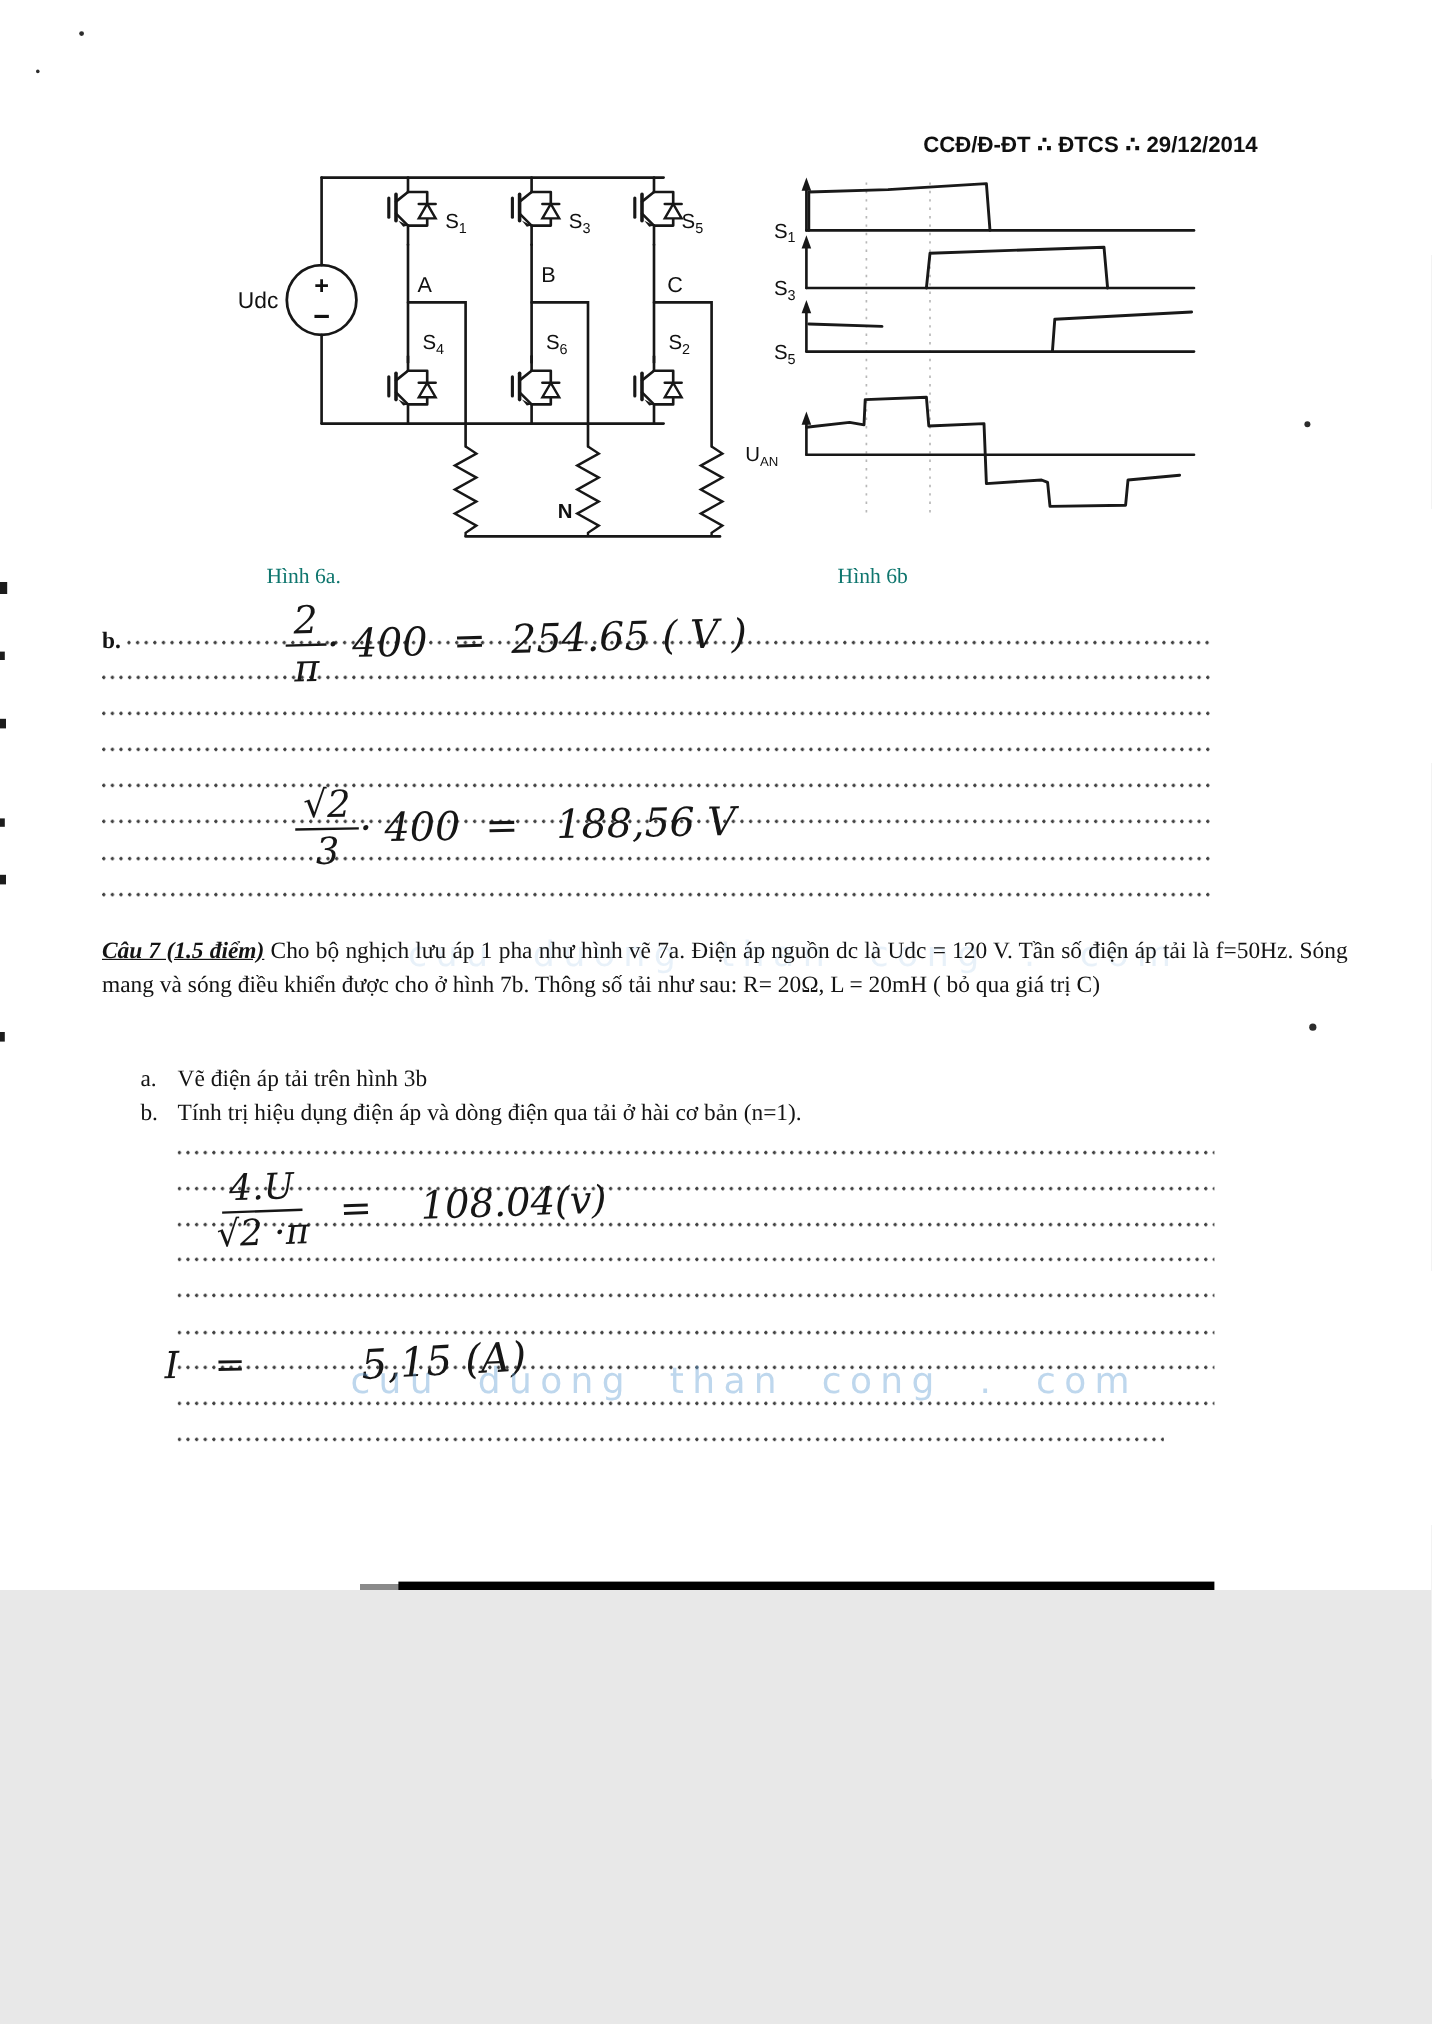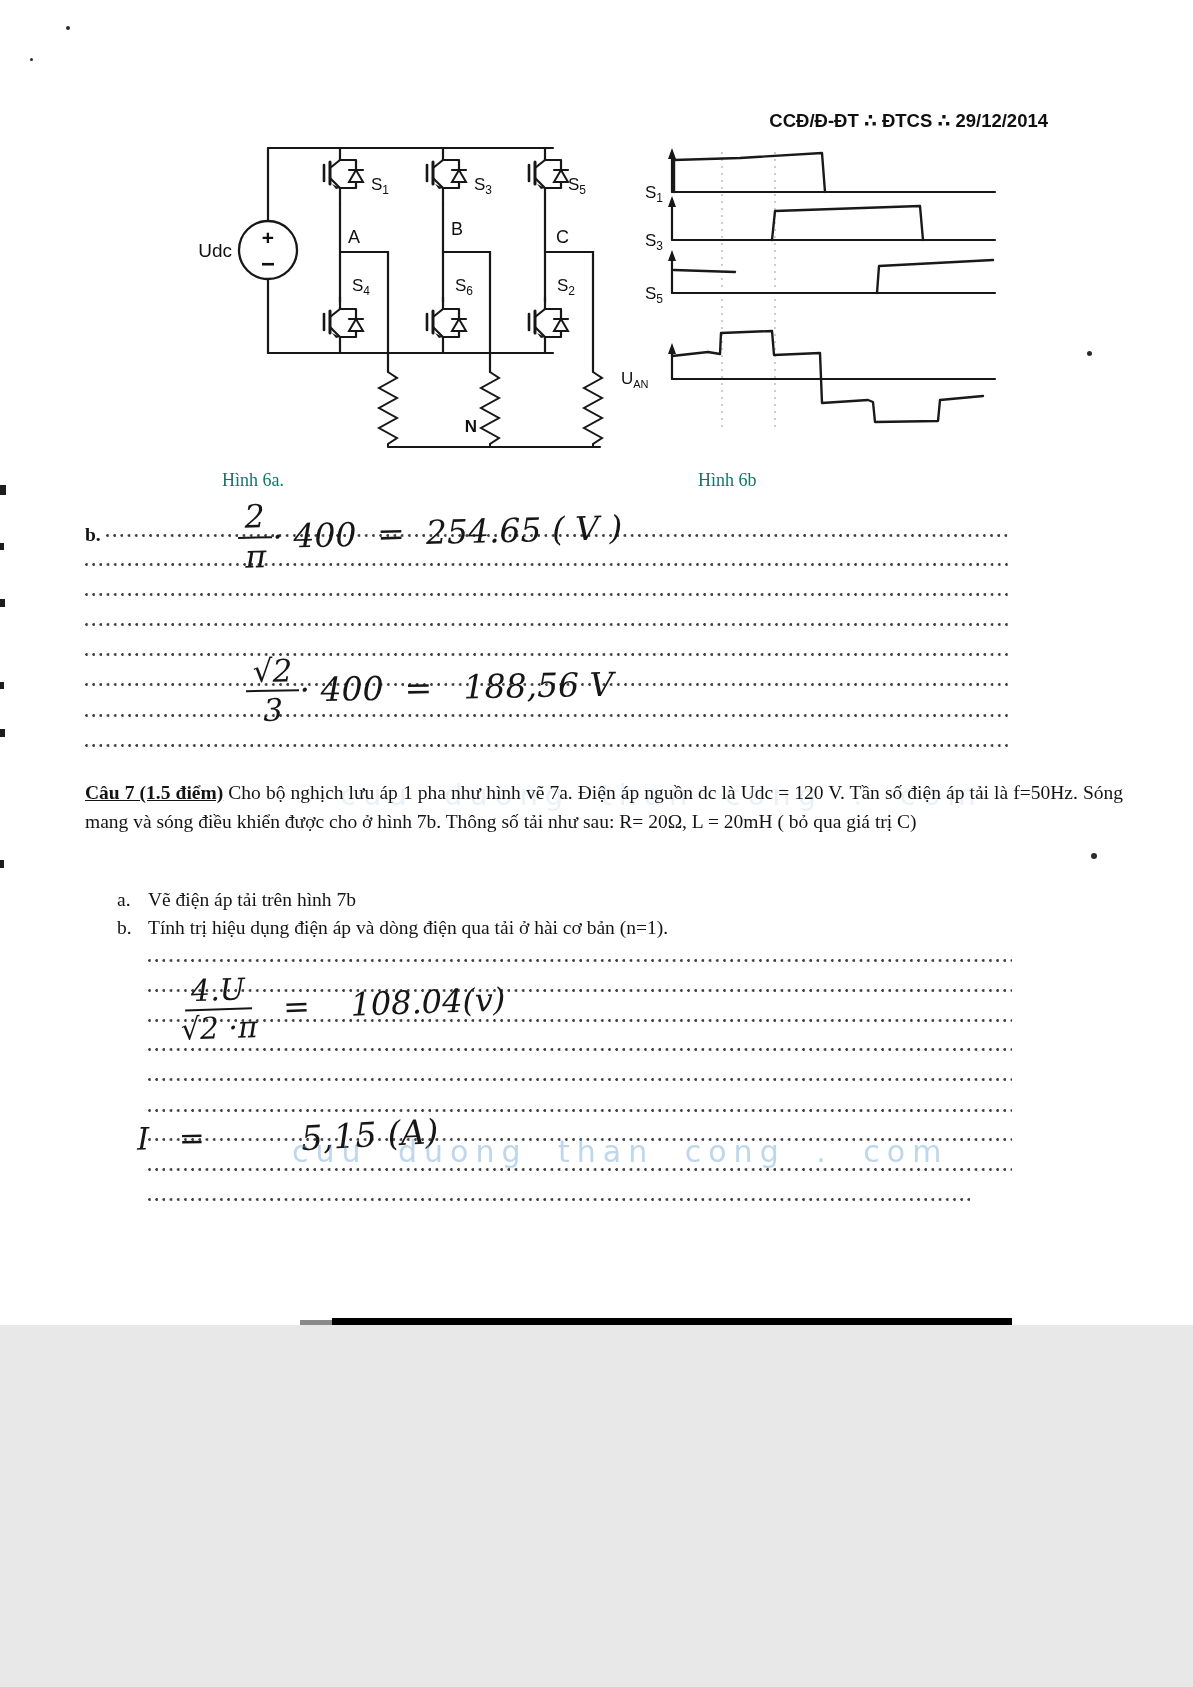--- a/index.html
+++ b/index.html
@@ -16,21 +16,21 @@
       background-image:radial-gradient(circle at 1.5px 1.5px,#404040 1.15px,rgba(0,0,0,0) 1.6px);
       background-size:7.2px 3px;background-repeat:repeat-x;}
   
   .hw{position:absolute;font-family:"DejaVu Serif",serif;font-style:italic;color:#161616;
       display:flex;align-items:center;white-space:pre;}
   .frac{display:inline-flex;flex-direction:column;align-items:center;line-height:1.05;}
   .frac .num{padding:0 7px 2px;border-bottom:2.6px solid #161616;}
   .frac .den{padding-top:2px;}
   
   #question7{left:85px;top:779px;width:1038px;font-size:19.5px;line-height:28.5px;text-align:justify;}
-  #question7 .qlabel{font-weight:bold;text-decoration:underline;margin-top:44px;}
+  #question7 .qlabel{font-weight:bold;font-style:italic;text-decoration:underline;margin-top:44px;}
   .qitem{position:absolute;font-size:19.5px;display:flex;}
   .qitem .marker{width:31px;}
   
   .wm{position:absolute;font-family:"DejaVu Sans",sans-serif;letter-spacing:7px;word-spacing:14px;white-space:pre;}
   #watermark-main{left:292px;top:1134px;font-size:30px;color:rgba(100,160,212,0.42);}
   #watermark-faint{left:340px;top:778px;font-size:29px;color:rgba(100,160,212,0.15);}
   
   #page-number{left:527px;top:1318px;font-family:"Liberation Sans","DejaVu Sans",sans-serif;font-size:15.5px;color:#1d4ed8;}
   
   svg{position:absolute;overflow:visible;}
@@ -183,21 +183,21 @@
     <span class="frac"><span class="num">√2</span><span class="den">3</span></span>
     <span style="font-size:33px">· 400  =   188,56 V</span>
   </div>
 
   <div class="abs" id="question7">
     <span class="qlabel">Câu 7 (1.5 điểm)</span><span> Cho bộ nghịch lưu áp 1 pha như hình vẽ 7a. Điện áp nguồn dc là Udc = 120 V. Tần số điện áp tải là f=50Hz. Sóng mang và sóng điều khiển được cho ở hình 7b. Thông số tải như sau: R= 20Ω, L = 20mH ( bỏ qua giá trị C)</span>
   </div>
 
   <div class="qitem" style="left:117px;top:889px">
     <span class="marker">a.</span>
-    <span>Vẽ điện áp tải trên hình 7b</span>
+    <span>Vẽ điện áp tải trên hình 3b</span>
   </div>
   <div class="qitem" style="left:117px;top:917px">
     <span class="marker">b.</span>
     <span>Tính trị hiệu dụng điện áp và dòng điện qua tải ở hài cơ bản (n=1).</span>
   </div>
 
   <div class="dotline" style="left:148px;top:959px;width:864px"></div>
   <div class="dotline" style="left:148px;top:989px;width:864px"></div>
   <div class="dotline" style="left:148px;top:1019px;width:864px"></div>
   <div class="dotline" style="left:148px;top:1048px;width:864px"></div>

